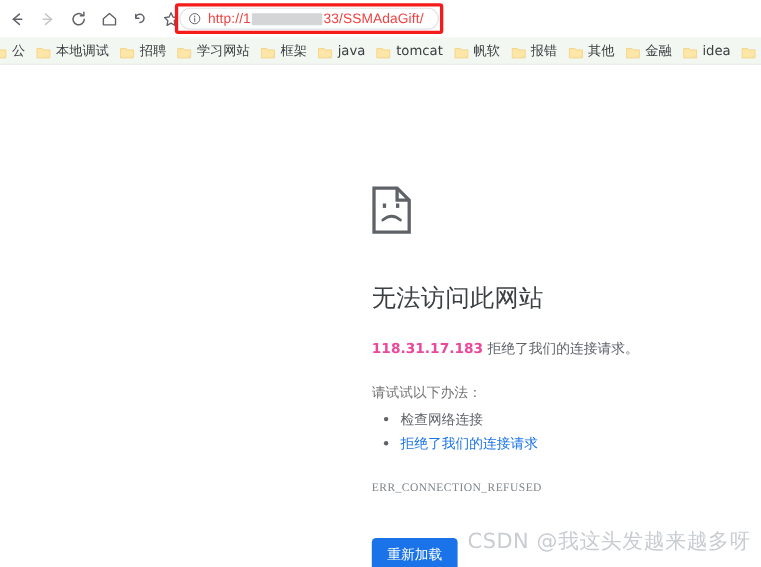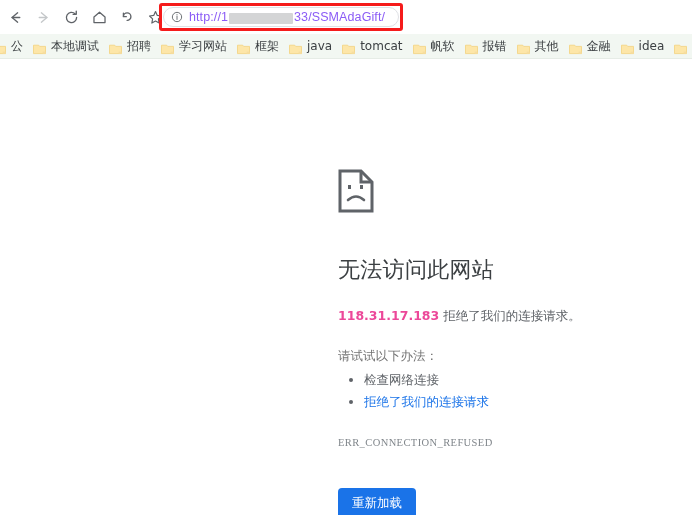--- a/index.html
+++ b/index.html
@@ -70,25 +70,25 @@
     overflow: hidden;
   }
   #info-icon {
     flex: 0 0 auto;
     margin-right: 6px;
     display: flex;
     align-items: center;
   }
   #url-text {
     font-size: 12.5px;
-    color: #8b5cf6;
+    color: #ef4444;
     white-space: nowrap;
     letter-spacing: 0.1px;
     display: flex;
-    align-items: flex-end;
+    align-items: center;
   }
   .url-redact {
     display: inline-block;
     width: 64px;
     height: 11px;
     background: #d4d5d6;
     margin: 0 1px;
     vertical-align: middle;
     border-radius: 1px;
   }
@@ -462,13 +462,14 @@
       <li>
         <a href="#" class="suggest-link">拒绝了我们的连接请求</a>
       </li>
     </ul>
 
     <p id="error-code">ERR_CONNECTION_REFUSED</p>
 
     <button id="reload-button">重新加载</button>
   </div>
 
+  <div id="watermark">CSDN @我这头发越来越多呀</div>
 </div>
 
 </body></html>

